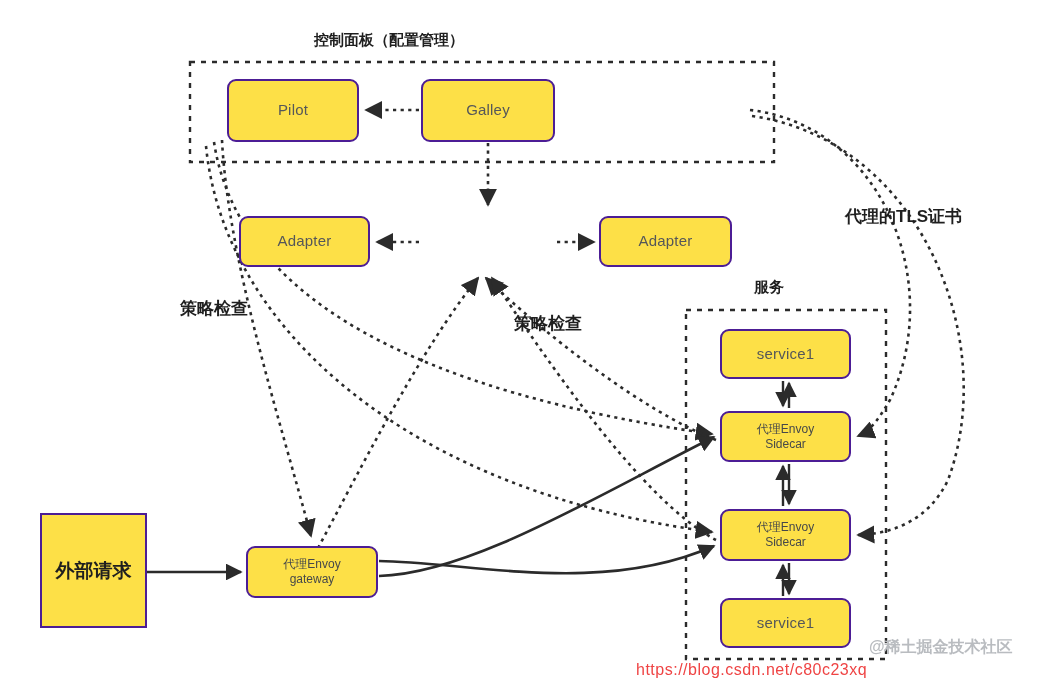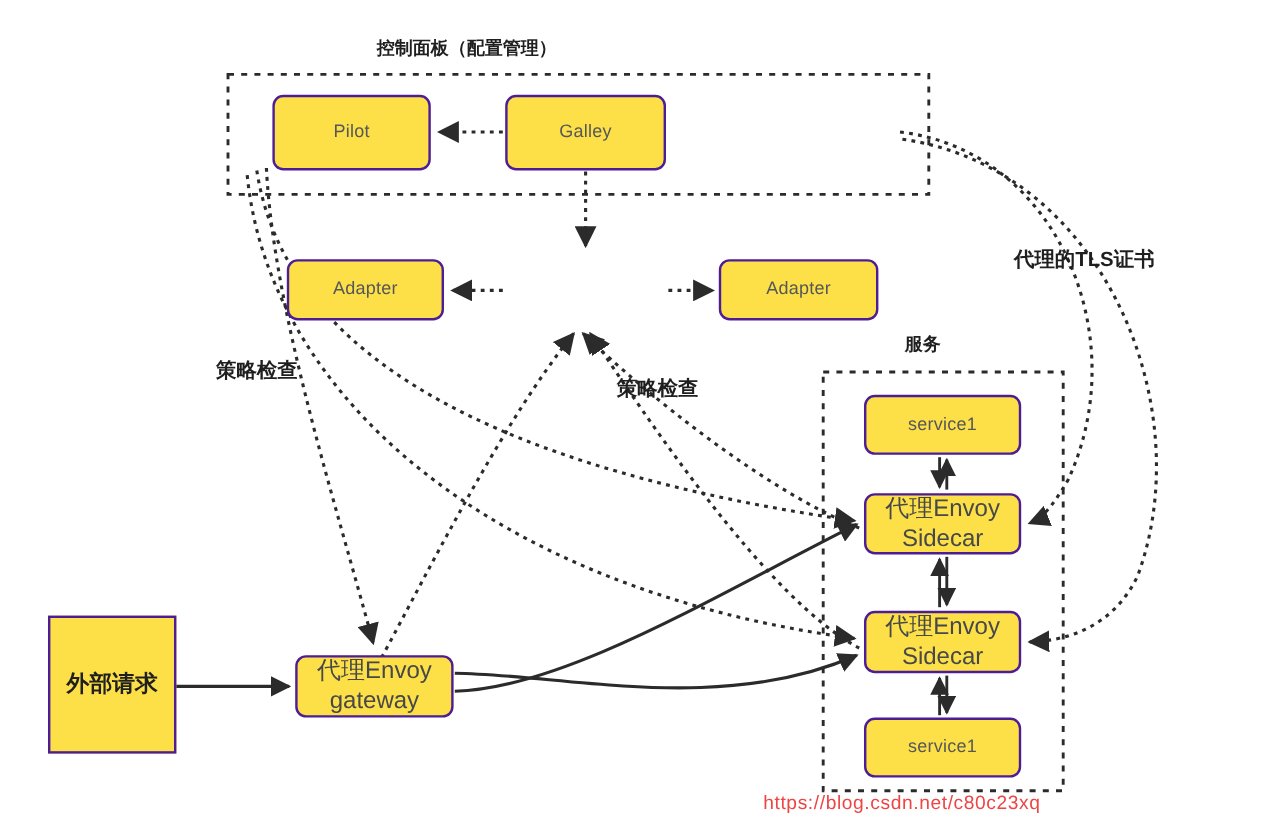--- a/index.html
+++ b/index.html
@@ -36,21 +36,21 @@
     z-index: 3;
   }
   .node.rounded { border-radius: 9px; }
   .node.square  { border-radius: 0; }
   .node.latin {
     font-size: 15px;
     color: #555759;
     letter-spacing: .2px;
   }
   .node.cjk {
-    font-size: 20px;
+    font-size: 12px;
     color: #46484a;
   }
   .node.strongcjk {
     font-size: 19px;
     font-weight: bold;
     color: #1f1f1f;
   }
   .grouplabel {
     position: absolute;
     font-weight: bold;
@@ -151,15 +151,16 @@
   <div class="node rounded cjk" style="left: 246px; top: 546px; width: 132px; height: 52px; flex-direction: column;">
       <div>代理Envoy</div>
       <div>gateway</div>
     </div>
   <div class="node square strongcjk" style="left: 28px; top: 513px; width: 107px; height: 115px; margin-left: 12px;">外部请求</div>
 
   <div class="edgelabel" style="left: 180px; top: 297px; font-size: 17px;">策略检查</div>
   <div class="edgelabel" style="left: 470px; top: 312px; font-size: 17px; margin-left: 44px;">策略检查</div>
   <div class="edgelabel" style="left: 845px; top: 205px; font-size: 17px;">代理的TLS证书</div>
 
+  <div class="watermark" style="left: 869px; top: 637px; font-size: 16px;">@稀土掘金技术社区</div>
   <div class="watermark url" style="left: 636px; top: 661px; font-size: 16px;">https://blog.csdn.net/c80c23xq</div>
 
 </div>
 
 </body></html>

